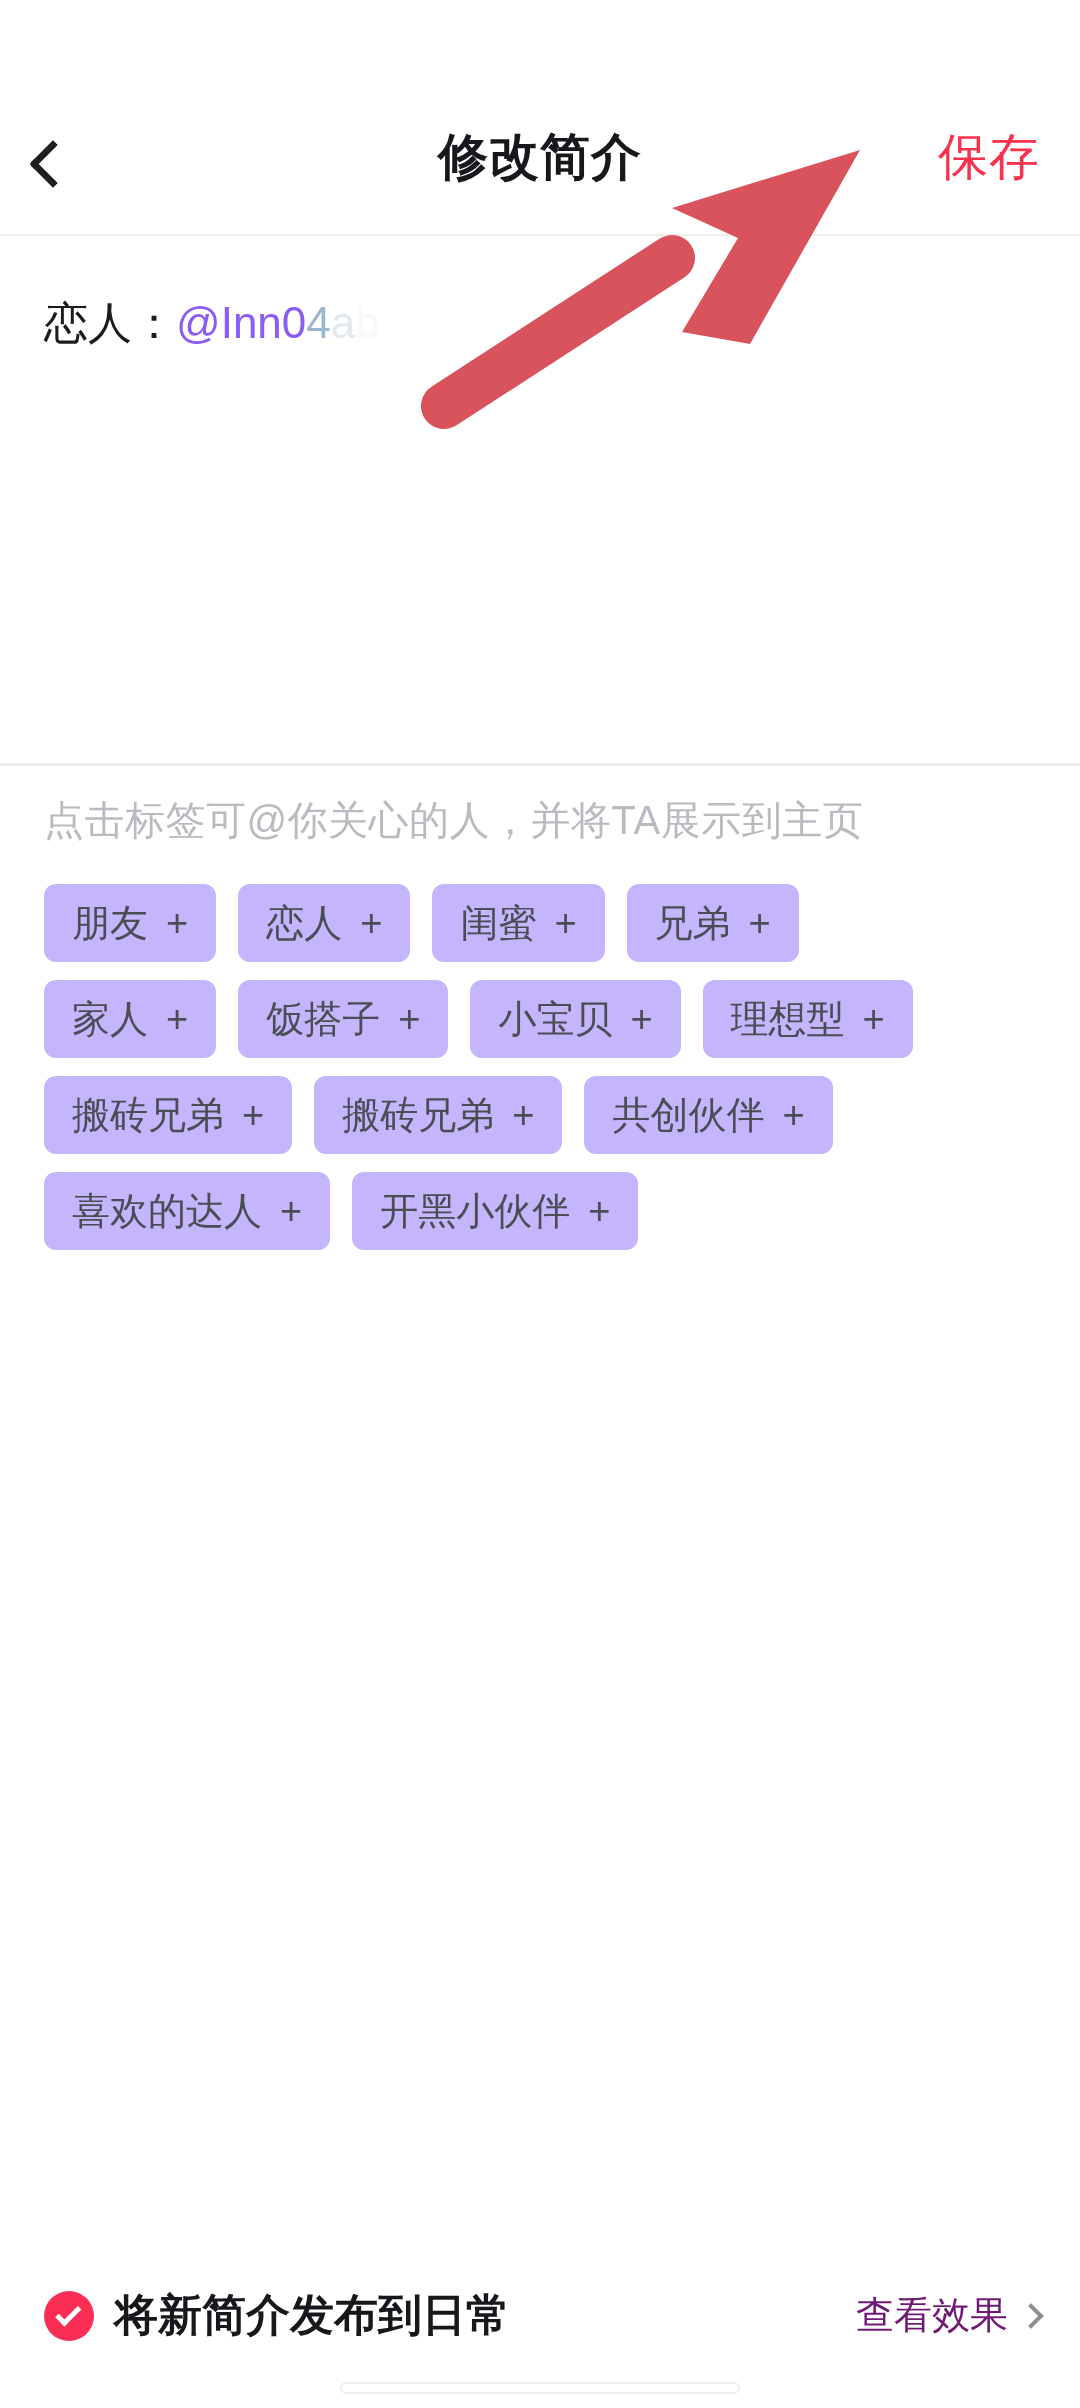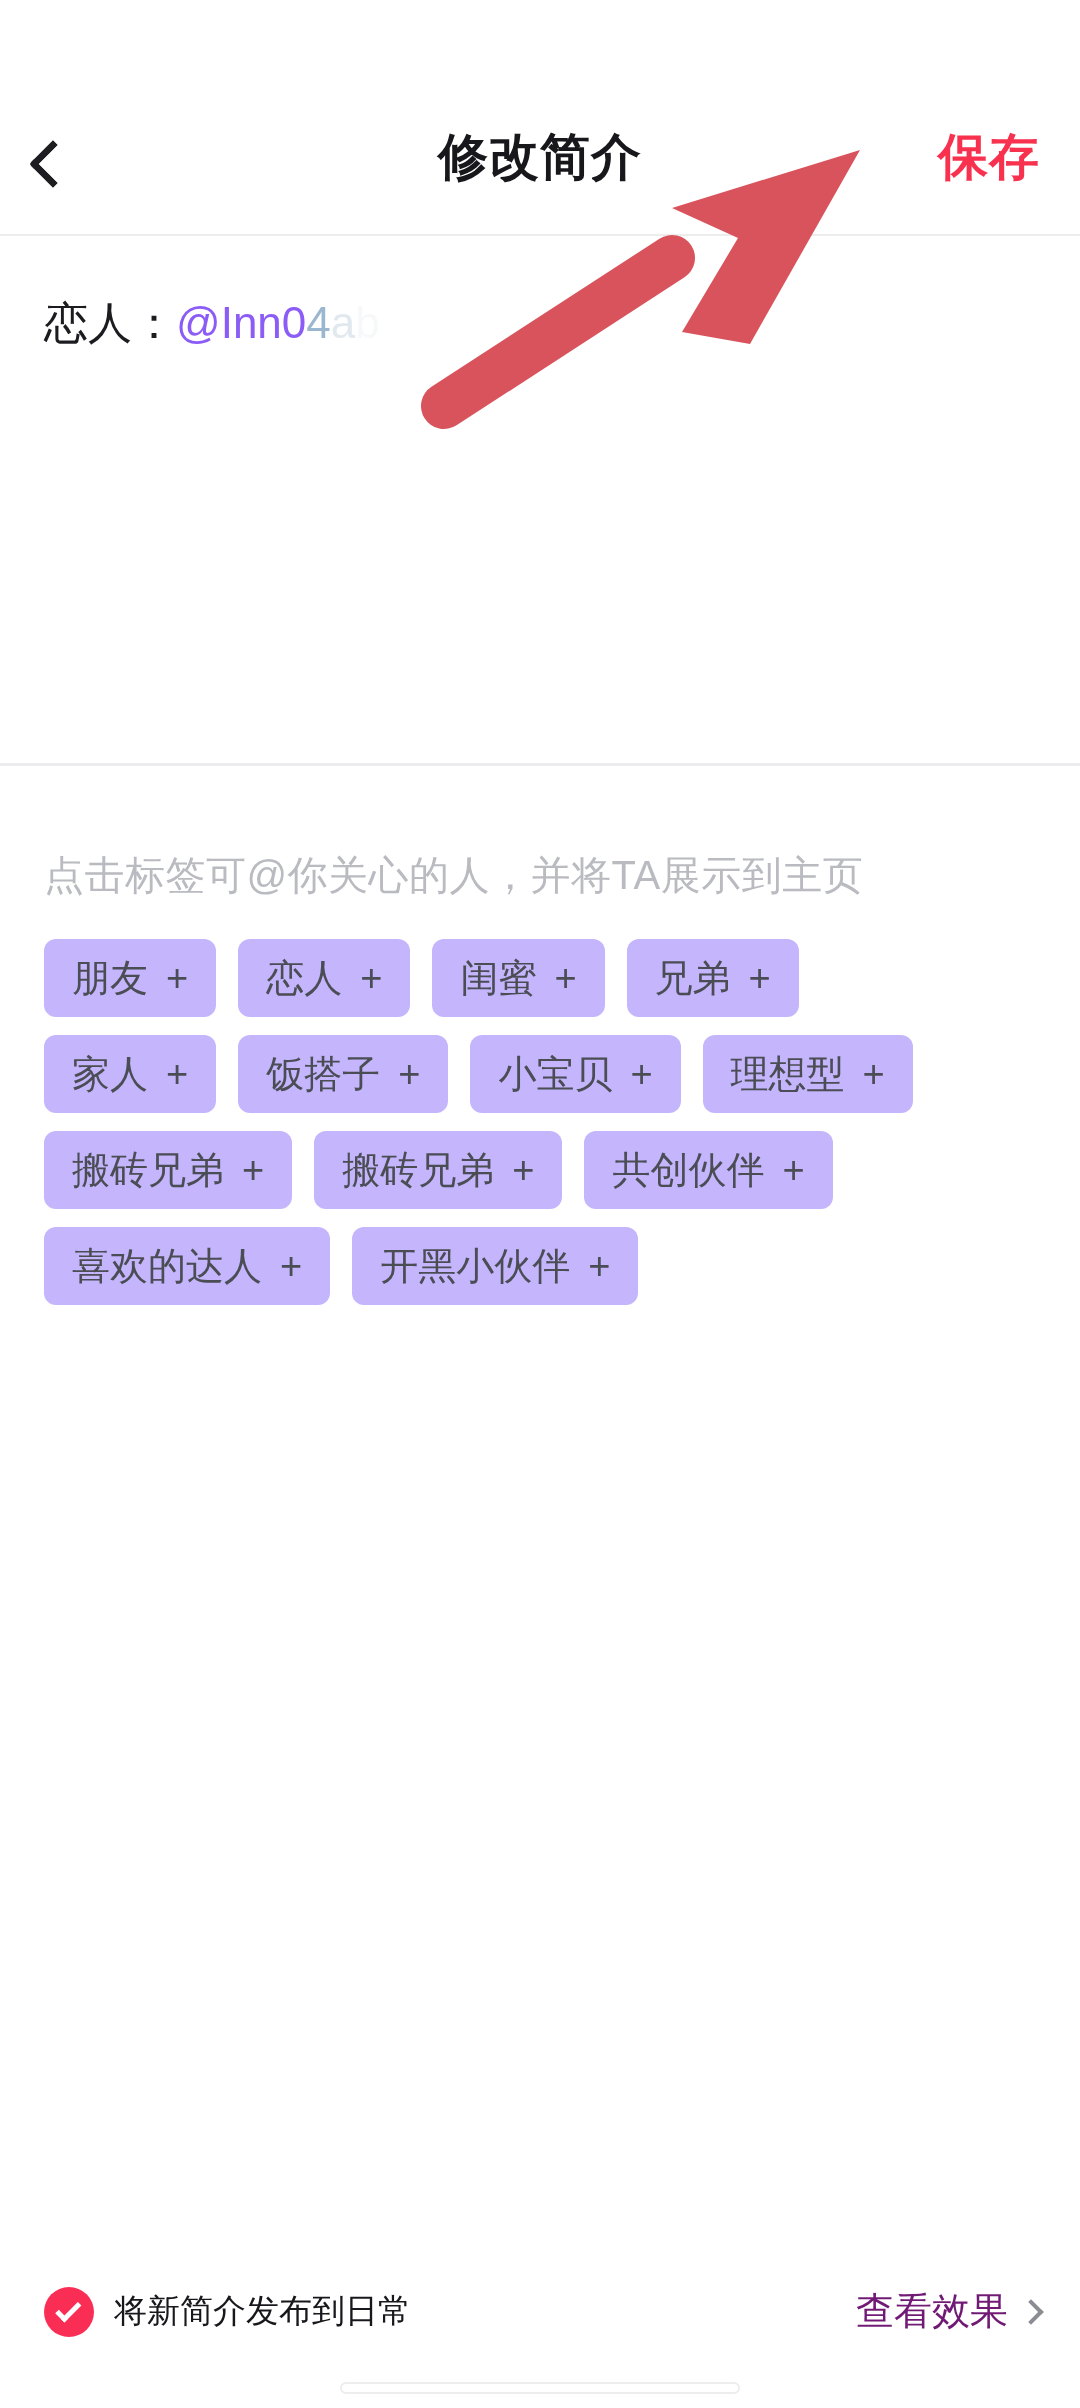--- a/index.html
+++ b/index.html
@@ -29,21 +29,21 @@
     border-bottom-left-radius:4px;
   }
   .header-title {
     position:absolute; left:0; top:124px; width:1080px;
     text-align:center;
     font-size:50px; font-weight:700; color:#17171c;
     letter-spacing:1px;
   }
   .save-btn {
     position:absolute; right:40px; top:124px;
-    font-size:50px; font-weight:700;
+    font-size:50px; font-weight:400;
     color:#f8314f;
     letter-spacing:1px;
   }
   .hdr-divider {
     position:absolute; left:0; top:234px; width:1080px; height:2px;
     background:#ededee;
   }
 
   
   .bio-area {
@@ -61,21 +61,21 @@
   .bio-mention .fade1 { color:#4b7ea8; opacity:.55; }
   .bio-mention .fade2 { color:#9db7cc; opacity:.30; }
   .bio-mention .fade3 { color:#c8d6e1; opacity:.15; }
   .bio-divider {
     position:absolute; left:0; bottom:0; width:1080px; height:3px;
     background:#ececee;
   }
 
   
   .tag-section {
-    position:absolute; left:0; top:806px; width:1080px;
+    position:absolute; left:0; top:751px; width:1080px;
   }
   .tag-hint {
     margin:42px 0 0 44px;
     font-size:40px; color:#b9bbc0; letter-spacing:.5px;
   }
   .tag-rows { margin-top:36px; padding:0 44px; }
   .tag-row {
     display:flex; align-items:center;
     margin-bottom:18px;
   }
@@ -115,21 +115,21 @@
     display:flex; align-items:center; justify-content:center;
     flex:none;
   }
   .check-mark {
     width:24px; height:13px;
     border-left:5px solid #fff; border-bottom:5px solid #fff;
     transform:rotate(-45deg) translate(1px,-2px);
   }
   .bb-label {
     margin-left:20px;
-    font-size:33px; color:#17171c; font-weight:400;
+    font-size:44px; color:#17171c; font-weight:700;
   }
   .bb-right {
     display:flex; align-items:center;
     font-size:38px; color:#701a75;
   }
   .chev-right {
     width:18px; height:18px;
     border-right:4px solid #8b8d93;
     border-top:4px solid #8b8d93;
     transform:rotate(45deg);

